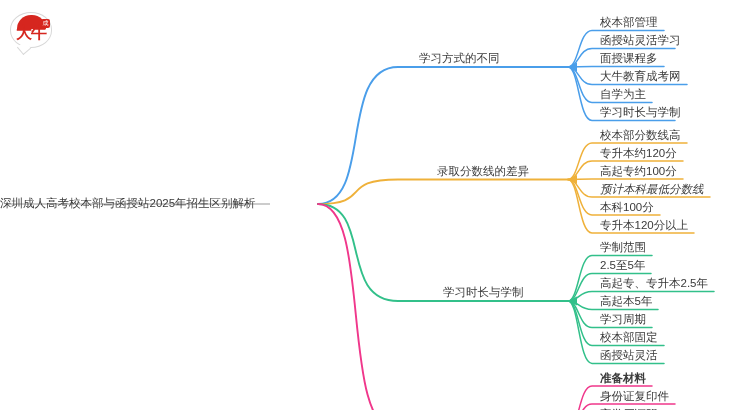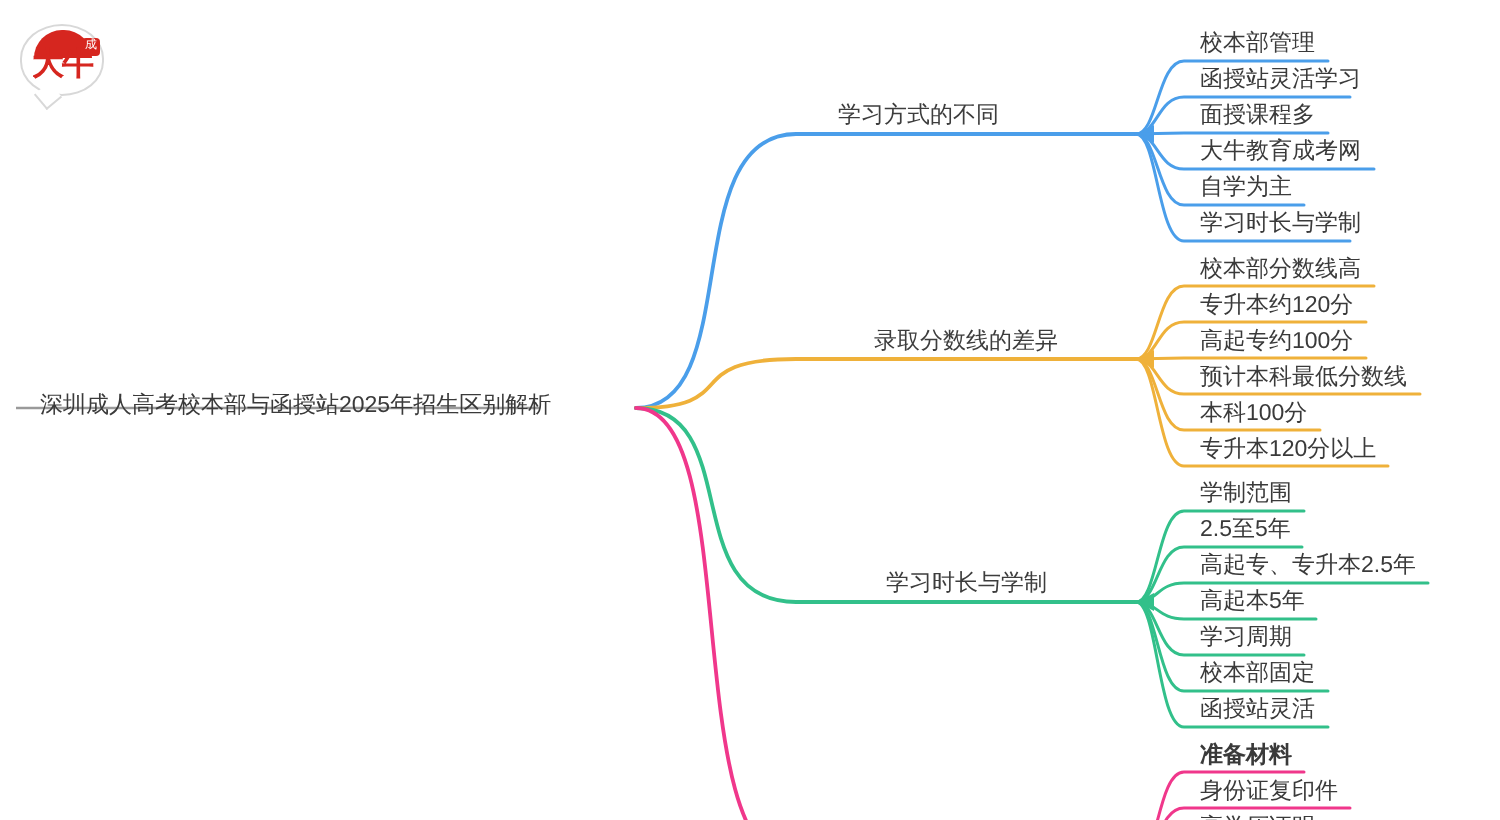--- a/index.html
+++ b/index.html
@@ -46,21 +46,21 @@
   #logo-sub{
     color:#1f8a33;font-size:11.5px;font-weight:bold;letter-spacing:0.3px;
     line-height:15px;white-space:nowrap;
   }
 
   
   #svg-links{position:absolute;left:0;top:0;width:750px;height:410px;}
   .node{position:absolute;white-space:nowrap;color:#3b3b3b;}
   #root-node{
     font-size:11.5px;line-height:14px;color:#3a3a3a;
-    left:20px;top:196px;
+    left:0;top:196px;
   }
   .branch-label{
     font-size:11.5px;line-height:14px;color:#3d3d3d;
     text-align:center;
   }
   .leaf-label{
     font-size:11.5px;line-height:14px;color:#3a3a3a;
     left:600px;
   }
 </style>
@@ -125,21 +125,21 @@
       <div class="node leaf-label" style="top: 15px;">校本部管理</div>
       <div class="node leaf-label" style="top: 33px;">函授站灵活学习</div>
       <div class="node leaf-label" style="top: 51px;">面授课程多</div>
       <div class="node leaf-label" style="top: 69px;">大牛教育成考网</div>
       <div class="node leaf-label" style="top: 87px;">自学为主</div>
       <div class="node leaf-label" style="top: 105px;">学习时长与学制</div>
       <div class="node branch-label" style="left: 437px; top: 164px;">录取分数线的差异</div>
       <div class="node leaf-label" style="top: 128px;">校本部分数线高</div>
       <div class="node leaf-label" style="top: 146px;">专升本约120分</div>
       <div class="node leaf-label" style="top: 164px;">高起专约100分</div>
-      <div class="node leaf-label" style="top: 182px;">预计本科最低分数线</div>
+      <div class="node leaf-label" style="top: 182px; font-style: italic;">预计本科最低分数线</div>
       <div class="node leaf-label" style="top: 200px;">本科100分</div>
       <div class="node leaf-label" style="top: 218px;">专升本120分以上</div>
       <div class="node branch-label" style="left: 443px; top: 285px;">学习时长与学制</div>
       <div class="node leaf-label" style="top: 240px;">学制范围</div>
       <div class="node leaf-label" style="top: 258px; text-align: center;">2.5至5年</div>
       <div class="node leaf-label" style="top: 276px;">高起专、专升本2.5年</div>
       <div class="node leaf-label" style="top: 294px;">高起本5年</div>
       <div class="node leaf-label" style="top: 312px;">学习周期</div>
       <div class="node leaf-label" style="top: 330px;">校本部固定</div>
       <div class="node leaf-label" style="top: 348px;">函授站灵活</div>

